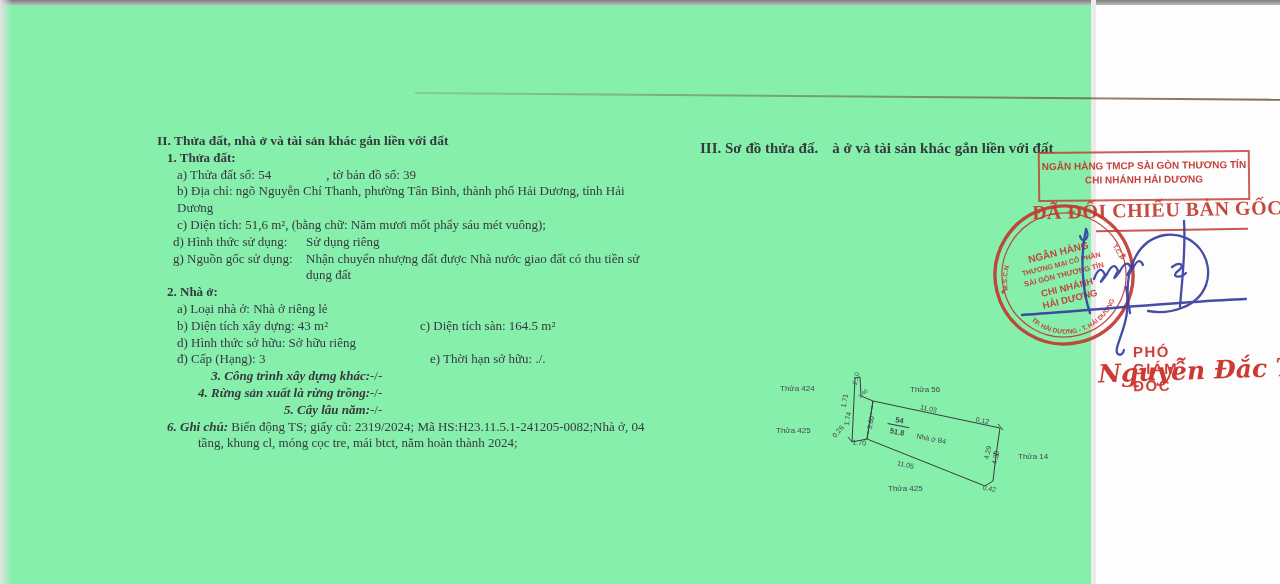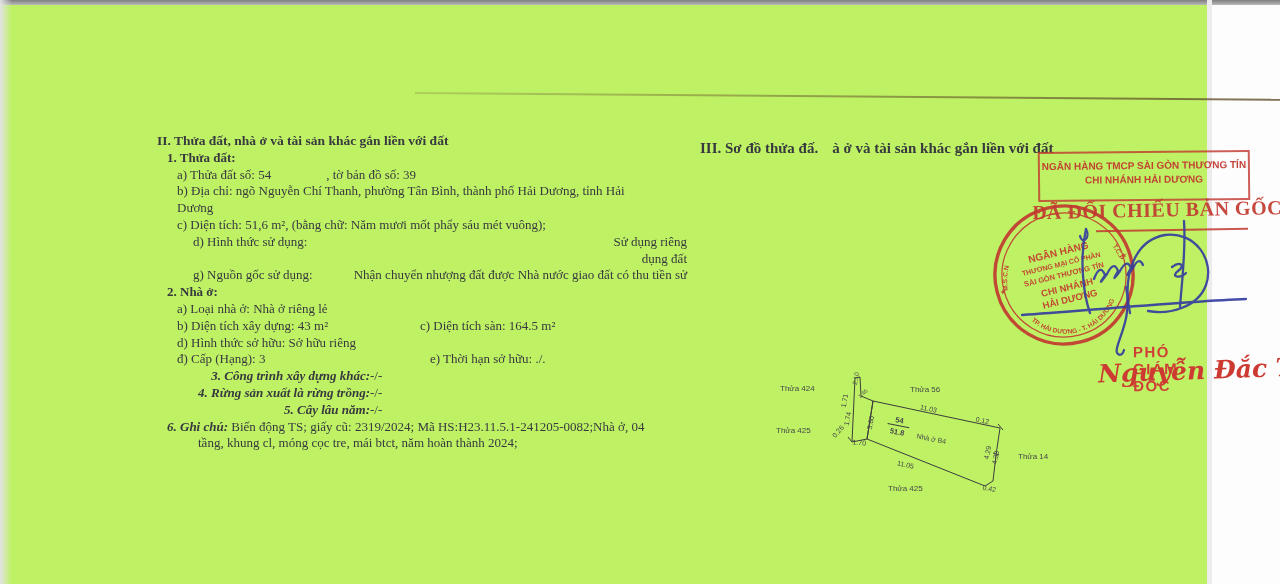--- a/index.html
+++ b/index.html
@@ -1,32 +1,32 @@
 <!DOCTYPE html>
 <html><head>
 <meta charset="utf-8">
 <style>
   html,body{margin:0;padding:0;}
   body{width:1280px;height:584px;overflow:hidden;background:#fdfdfd;
        font-family:"Liberation Serif","DejaVu Serif",serif;color:#38383f;}
-  .canvas{position:relative;width:1212px;height:584px;background:#bef264;}
+  .canvas{position:relative;width:1096px;height:584px;background:#86efac;}
   .scan-top{position:absolute;left:0;top:0;width:1280px;height:5px;
             background:linear-gradient(#7f7f7f,#b9b9b9);}
   .scan-left{position:absolute;left:0;top:0;width:12px;height:584px;
              background:linear-gradient(90deg,#e2e2e2,rgba(255,255,255,0));}
   .scan-right{position:absolute;right:0;top:0;width:5px;height:584px;background:#ececec;}
   .crease{position:absolute;left:415px;top:92px;width:866px;height:2px;
           background:linear-gradient(90deg,rgba(122,101,60,.25),rgba(94,76,40,.8));
           transform:rotate(0.45deg);transform-origin:left center;}
   
   .doc{position:absolute;left:157px;top:133px;width:530px;font-size:13px;line-height:16.8px;}
   .doc .h{font-weight:bold;font-size:13.5px;}
   .doc .sub{font-weight:bold;margin-left:10px;}
   .doc .it{margin-left:20px;}
-  .row{display:flex;margin-left:36px;justify-content:space-between;}
+  .row{display:flex;margin-left:16px;}
   .row .lab{width:133px;flex:none;}
   .row2{display:flex;margin-left:10px;text-align:right;}
   .row2 .lab2{width:203px;flex:none;font-weight:bold;font-style:italic;}
   .sp55{display:inline-block;width:55px;}
   .ind36{margin-left:41px;}
   .bi{font-weight:bold;font-style:italic;}
   
   .h3{position:absolute;left:700px;top:140px;font-weight:bold;font-size:15px;white-space:nowrap;}
   .gap14{display:inline-block;width:14px;}
   .bankbox{position:absolute;left:1038px;top:151px;width:208px;height:40px;
@@ -64,26 +64,26 @@
       <span>a) Thửa đất số: 54</span><span class="sp55"></span><span>, tờ bản đồ số: 39</span>
     </div>
     <div class="it">b) Địa chỉ: ngõ Nguyễn Chí Thanh, phường Tân Bình, thành phố Hải Dương, tỉnh Hải</div>
     <div class="it">Dương</div>
     <div class="it">c) Diện tích: 51,6 m², (bằng chữ: Năm mươi mốt phẩy sáu mét vuông);</div>
     <div class="row">
       <span class="lab">d) Hình thức sử dụng:</span>
       <span>Sử dụng riêng</span>
     </div>
     <div class="row">
+      <span class="lab">g) Nguồn gốc sử dụng:</span>
+      <span>Nhận chuyển nhượng đất được Nhà nước giao đất có thu tiền sử</span>
+    </div>
+    <div class="row">
       <span class="lab"></span>
       <span>dụng đất</span>
-    </div>
-    <div class="row">
-      <span class="lab">g) Nguồn gốc sử dụng:</span>
-      <span>Nhận chuyển nhượng đất được Nhà nước giao đất có thu tiền sử</span>
     </div>
     <div class="sub">2. Nhà ở:</div>
     <div class="it">a) Loại nhà ở: Nhà ở riêng lẻ</div>
     <div class="it">
       <span style="display:inline-block;width:243px;">b) Diện tích xây dựng: 43 m²</span><span>c) Diện tích sàn: 164.5 m²</span>
     </div>
     <div class="it">d) Hình thức sở hữu: Sở hữu riêng</div>
     <div class="it">
       <span style="display:inline-block;width:253px;">đ) Cấp (Hạng): 3</span><span>e) Thời hạn sở hữu: ./.</span>
     </div>

